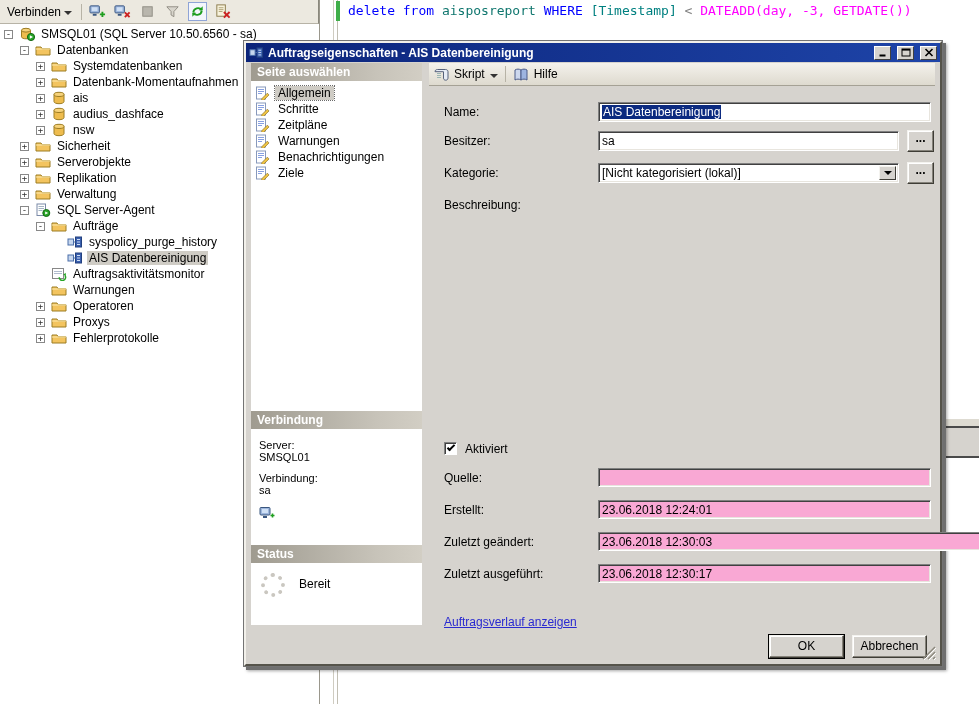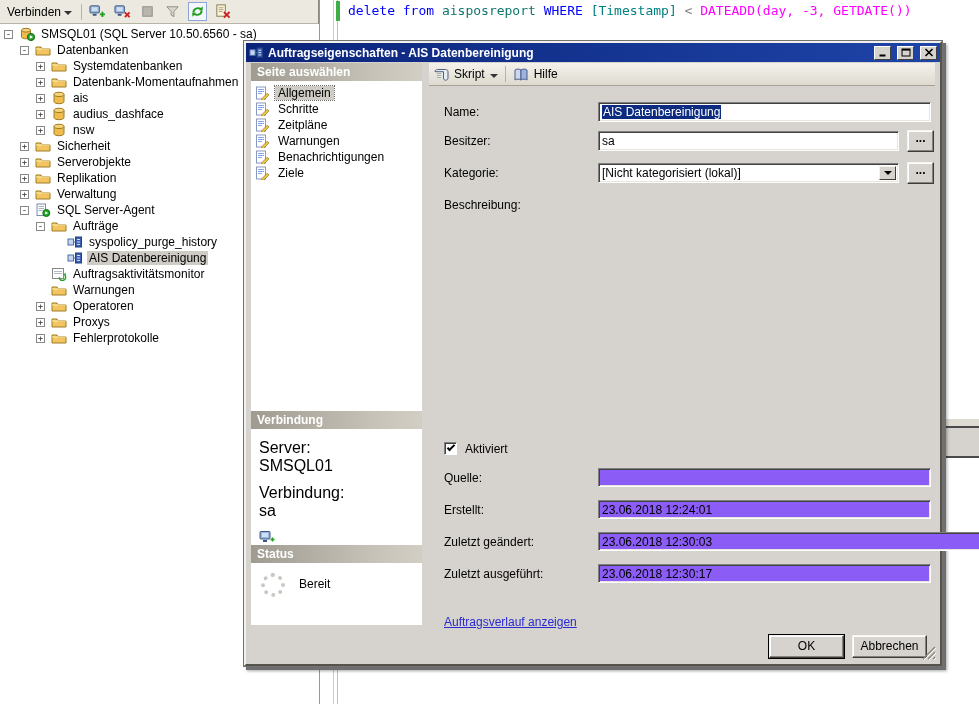--- a/index.html
+++ b/index.html
@@ -57,42 +57,42 @@
   .pane-header { height:18px; background:linear-gradient(90deg,#9f9b90,#c8c4ba 75%,#d2cec4);
     color:#fff; font-weight:bold; padding:2px 0 0 6px; }
   .pane-white { background:#fff; }
   .nav-list { height:330px; padding-top:4px; }
   .nav-row { height:16px; display:flex; align-items:center; padding-left:4px; white-space:nowrap; }
   .nav-ico { width:15px; height:14px; margin-right:5px; flex:none; }
   .nav-ico svg { width:15px; height:14px; }
   .nav-label { padding:0 3px; }
   .nav-label.sel { background:#cfccc5; outline:1px dotted #6a6a6a; }
 
-  .conn-box { height:116px; padding:8px 4px 0 8px; font-size:16px; }
+  .conn-box { height:116px; padding:8px 4px 0 8px; font-size:11px; }
   .conn-box .lbl { margin-top:9px; }
   .conn-box .lbl:first-child { margin-top:2px; }
   .conn-link-row { display:flex; margin-top:10px; gap:5px; }
   .conn-link-row svg { width:16px; height:14px; flex:none; }
   a.link { color:#2a2ad0; text-decoration:underline; cursor:pointer; }
 
   .status-box { height:62px; display:flex; padding:6px 4px 0 10px; gap:14px; }
   .spinner { width:24px; height:24px; border:4px dotted #cac7c0; border-radius:50%; flex:none; margin-top:4px; }
   .status-text { padding-top:8px; }
 
   
   .dlg-toolbar { position:absolute; left:182px; right:4px; top:0; height:23px;
     background:linear-gradient(#f4f2ec,#dedacf); border-bottom:1px solid #a5a195;
     display:flex; align-items:center; gap:5px; padding:0 4px; }
   .dlg-toolbar svg { width:16px; height:15px; }
   .dlg-caret { width:0; height:0; border:4px solid transparent; border-top-color:#333; margin-top:7px; }
 
   .flabel { position:absolute; white-space:nowrap; }
   .field { position:absolute; background:#fff; border:1px solid; border-color:#808080 #fff #fff #808080;
     box-shadow:inset 1px 1px 0 #404040, inset -1px -1px 0 #e8e5de; padding:2px 3px; white-space:nowrap; overflow:hidden; }
-  .field.ro { background:#8b5cf6; }
+  .field.ro { background:#f9a8d4; }
   .sel-text { background:#0b2a80; color:#fff; padding:0 1px; }
   .ellipsis-btn { position:absolute; width:27px; height:22px; background:#d6d3ce; border:1px solid;
     border-color:#f4f3ef #3f3d36 #3f3d36 #f4f3ef; box-shadow:inset -1px -1px 0 #85827a, inset 1px 1px 0 #fff;
     text-align:center; line-height:14px; font-weight:bold; }
   .combo-btn { position:absolute; right:2px; top:2px; width:17px; height:14px; background:#d6d3ce;
     border:1px solid; border-color:#f4f3ef #3f3d36 #3f3d36 #f4f3ef; display:flex; align-items:center; justify-content:center; }
   .combo-btn i { width:0; height:0; border:4px solid transparent; border-top-color:#000; margin-top:4px; }
   .textarea { white-space:normal; line-height:15px; padding:2px 4px; }
 
   .checkbox { position:absolute; width:13px; height:13px; background:#fff; border:1px solid;

